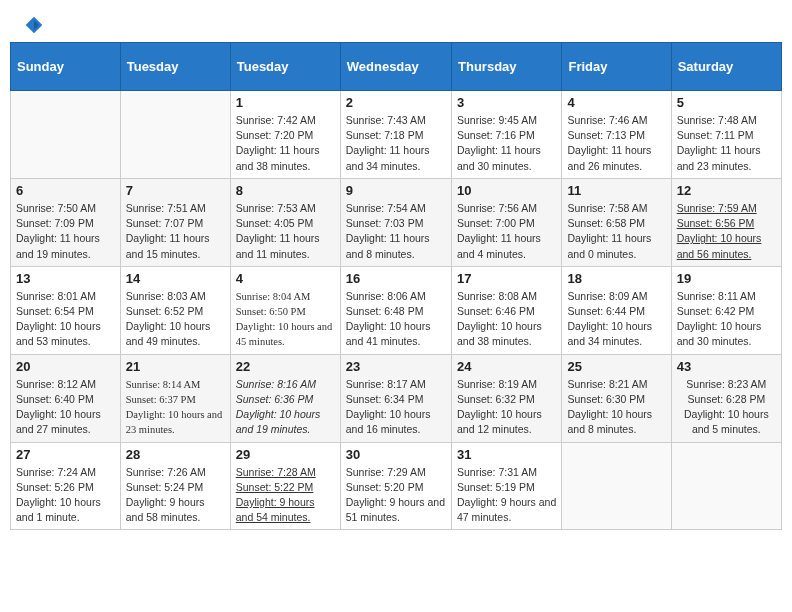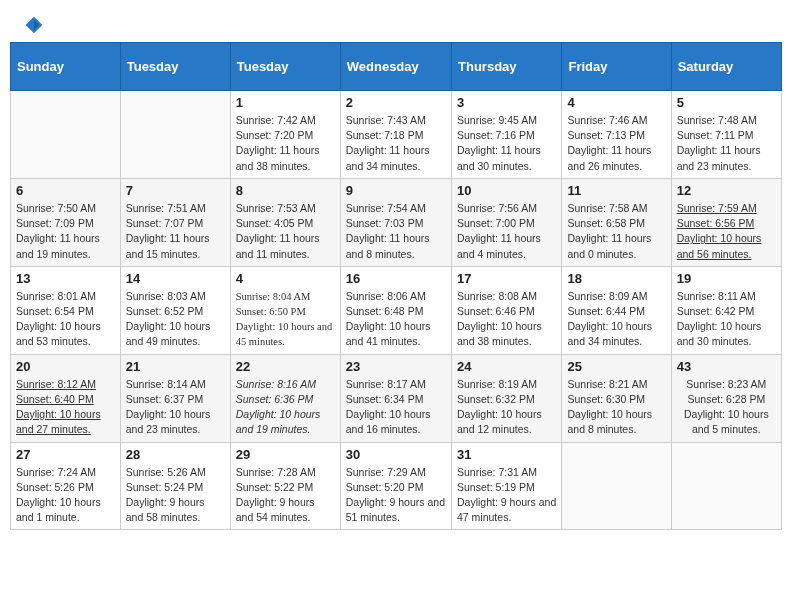--- a/index.html
+++ b/index.html
@@ -250,27 +250,27 @@
         <td>
           <div class="day-number">19</div>
           <div class="day-info" style="white-space: pre-line;">Sunrise: 8:11 AM
 Sunset: 6:42 PM
 Daylight: 10 hours and 30 minutes.</div>
         </td>
       </tr>
       <tr>
         <td>
           <div class="day-number">20</div>
-          <div class="day-info" style="white-space: pre-line; text-decoration: underline;">Sunrise: 8:12 AM
+          <div class="day-info" style="white-space: pre-line;">Sunrise: 8:12 AM
 Sunset: 6:40 PM
 Daylight: 10 hours and 27 minutes.</div>
         </td>
         <td>
           <div class="day-number">21</div>
-          <div class="day-info" style="white-space: pre-line;">Sunrise: 8:14 AM
+          <div class="day-info" style="white-space: pre-line; font-family: Liberation Serif, serif;">Sunrise: 8:14 AM
 Sunset: 6:37 PM
 Daylight: 10 hours and 23 minutes.</div>
         </td>
         <td>
           <div class="day-number">22</div>
           <div class="day-info" style="white-space: pre-line; font-style: italic;">Sunrise: 8:16 AM
 Sunset: 6:36 PM
 Daylight: 10 hours and 19 minutes.</div>
         </td>
         <td>
@@ -300,27 +300,27 @@
       </tr>
       <tr>
         <td>
           <div class="day-number">27</div>
           <div class="day-info" style="white-space: pre-line;">Sunrise: 7:24 AM
 Sunset: 5:26 PM
 Daylight: 10 hours and 1 minute.</div>
         </td>
         <td>
           <div class="day-number">28</div>
-          <div class="day-info" style="white-space: pre-line;">Sunrise: 5:26 AM
+          <div class="day-info" style="white-space: pre-line;">Sunrise: 7:26 AM
 Sunset: 5:24 PM
 Daylight: 9 hours and 58 minutes.</div>
         </td>
         <td>
           <div class="day-number">29</div>
-          <div class="day-info" style="white-space: pre-line;">Sunrise: 7:28 AM
+          <div class="day-info" style="white-space: pre-line; text-decoration: underline;">Sunrise: 7:28 AM
 Sunset: 5:22 PM
 Daylight: 9 hours and 54 minutes.</div>
         </td>
         <td>
           <div class="day-number">30</div>
           <div class="day-info" style="white-space: pre-line;">Sunrise: 7:29 AM
 Sunset: 5:20 PM
 Daylight: 9 hours and 51 minutes.</div>
         </td>
         <td>

